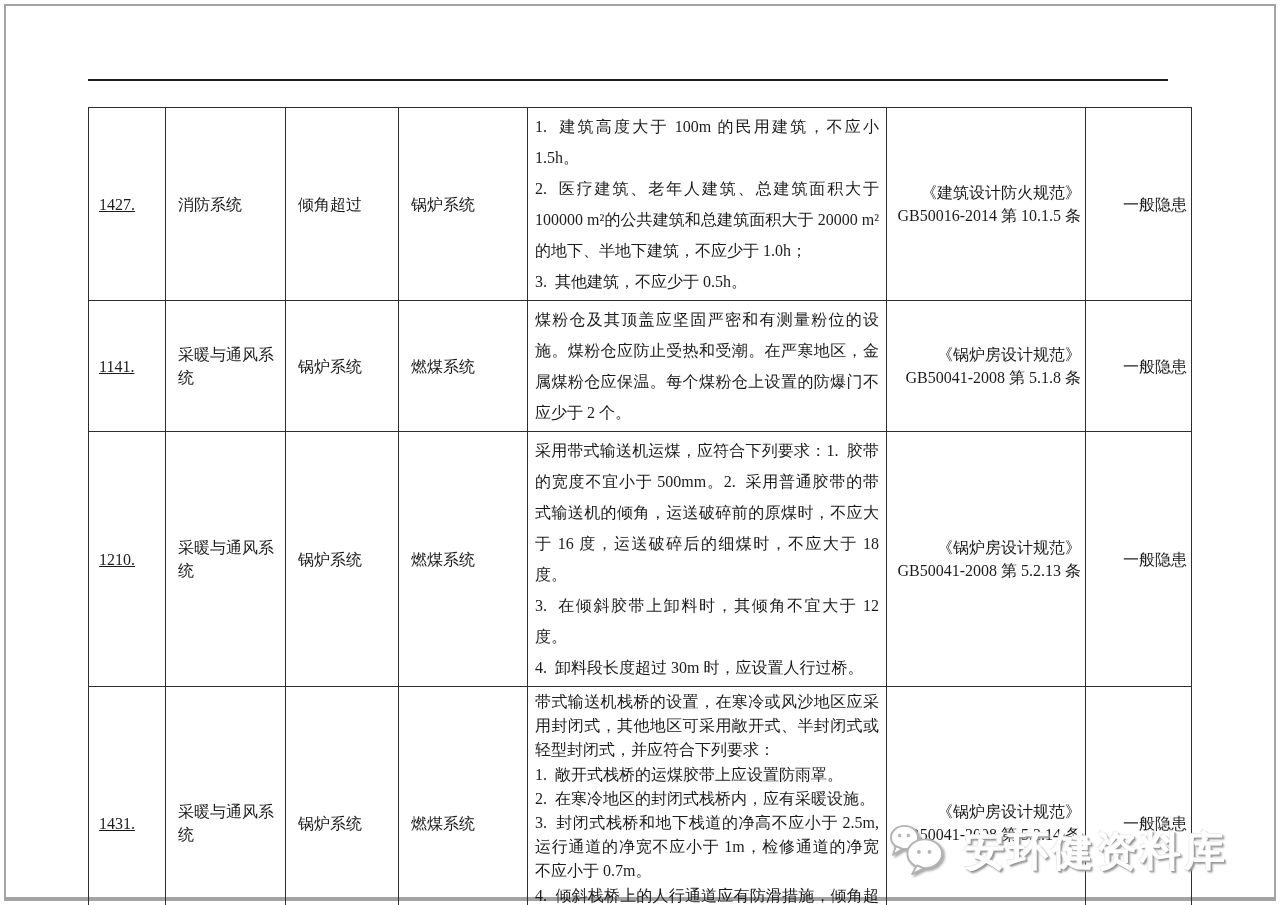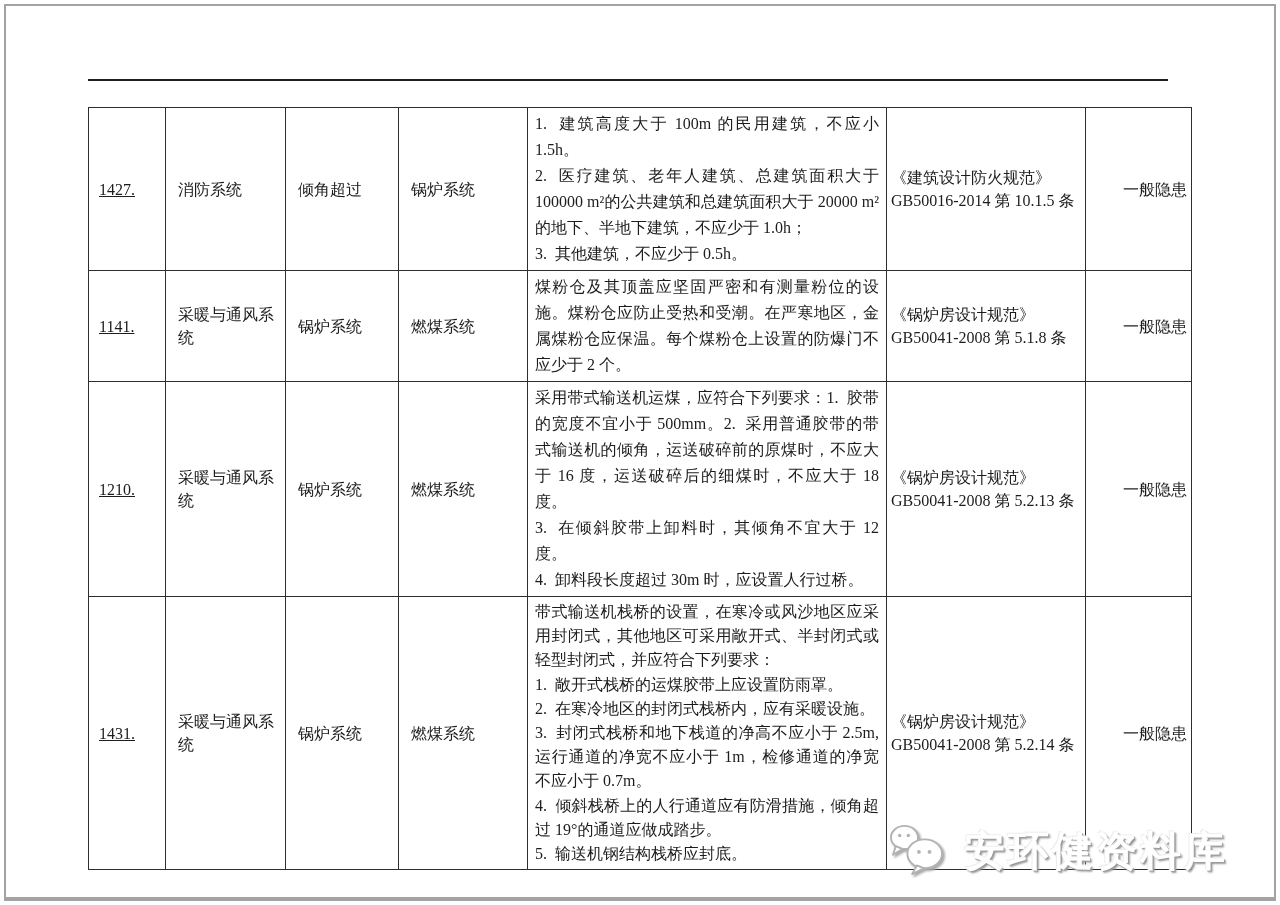--- a/index.html
+++ b/index.html
@@ -25,23 +25,23 @@
   }
   table.hazard td {
     border: 1px solid #2e2e2e;
     vertical-align: middle;
     overflow: hidden;
   }
   td.c-num  { padding: 2px 4px 2px 10px; text-decoration: underline; }
   td.c-sys, td.c-sub, td.c-item { padding: 2px 8px 2px 12px; font-family: Liberation Serif, serif; }
   td.c-desc {
     padding: 3px 7px; text-align: justify; white-space: pre-wrap;
-    line-height: 26px;
+    line-height: 31px;
   }
-  td.c-ref  { padding: 2px 4px; text-align: left; white-space: pre-line; }
+  td.c-ref  { padding: 2px 4px; text-align: right; white-space: pre-line; }
   td.c-lvl  { padding: 2px 4px; text-align: right; }
 
   tr.r-1427 { height: 125px; }
   tr.r-1428 { height: 93px; }
   tr.r-1429 { height: 46px; }
   tr.r-1430 { height: 142px; }
   tr.r-1431 { height: 272px; }
   tr.r-1431 td.c-desc { line-height: 24.2px; }
 
   .watermark {

